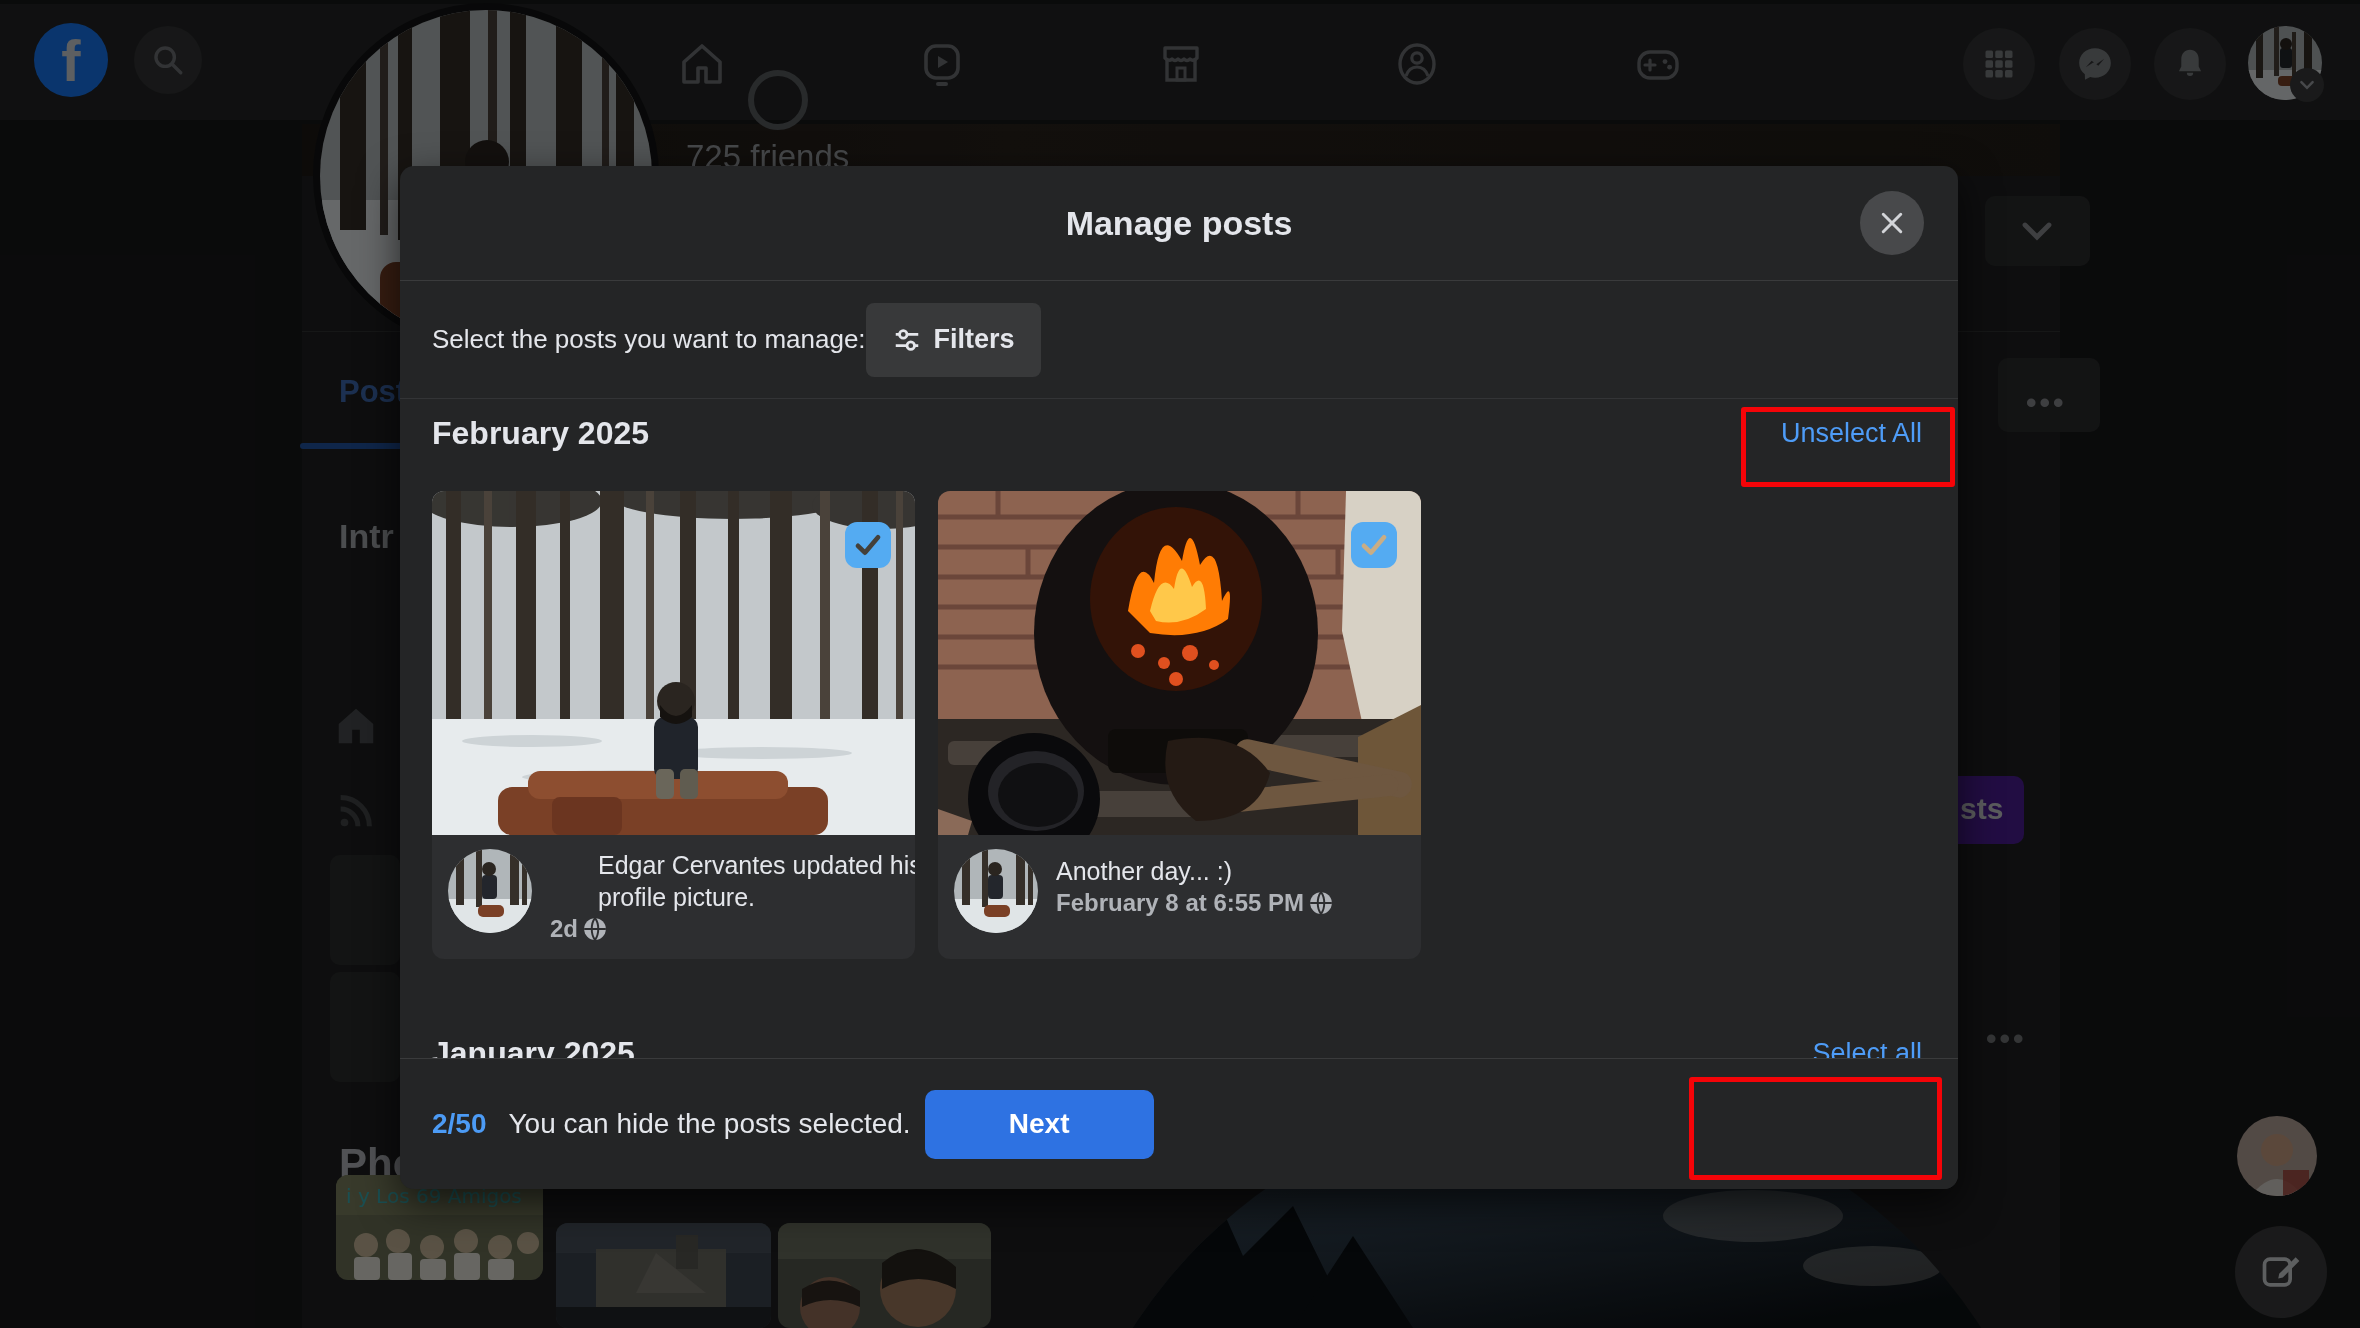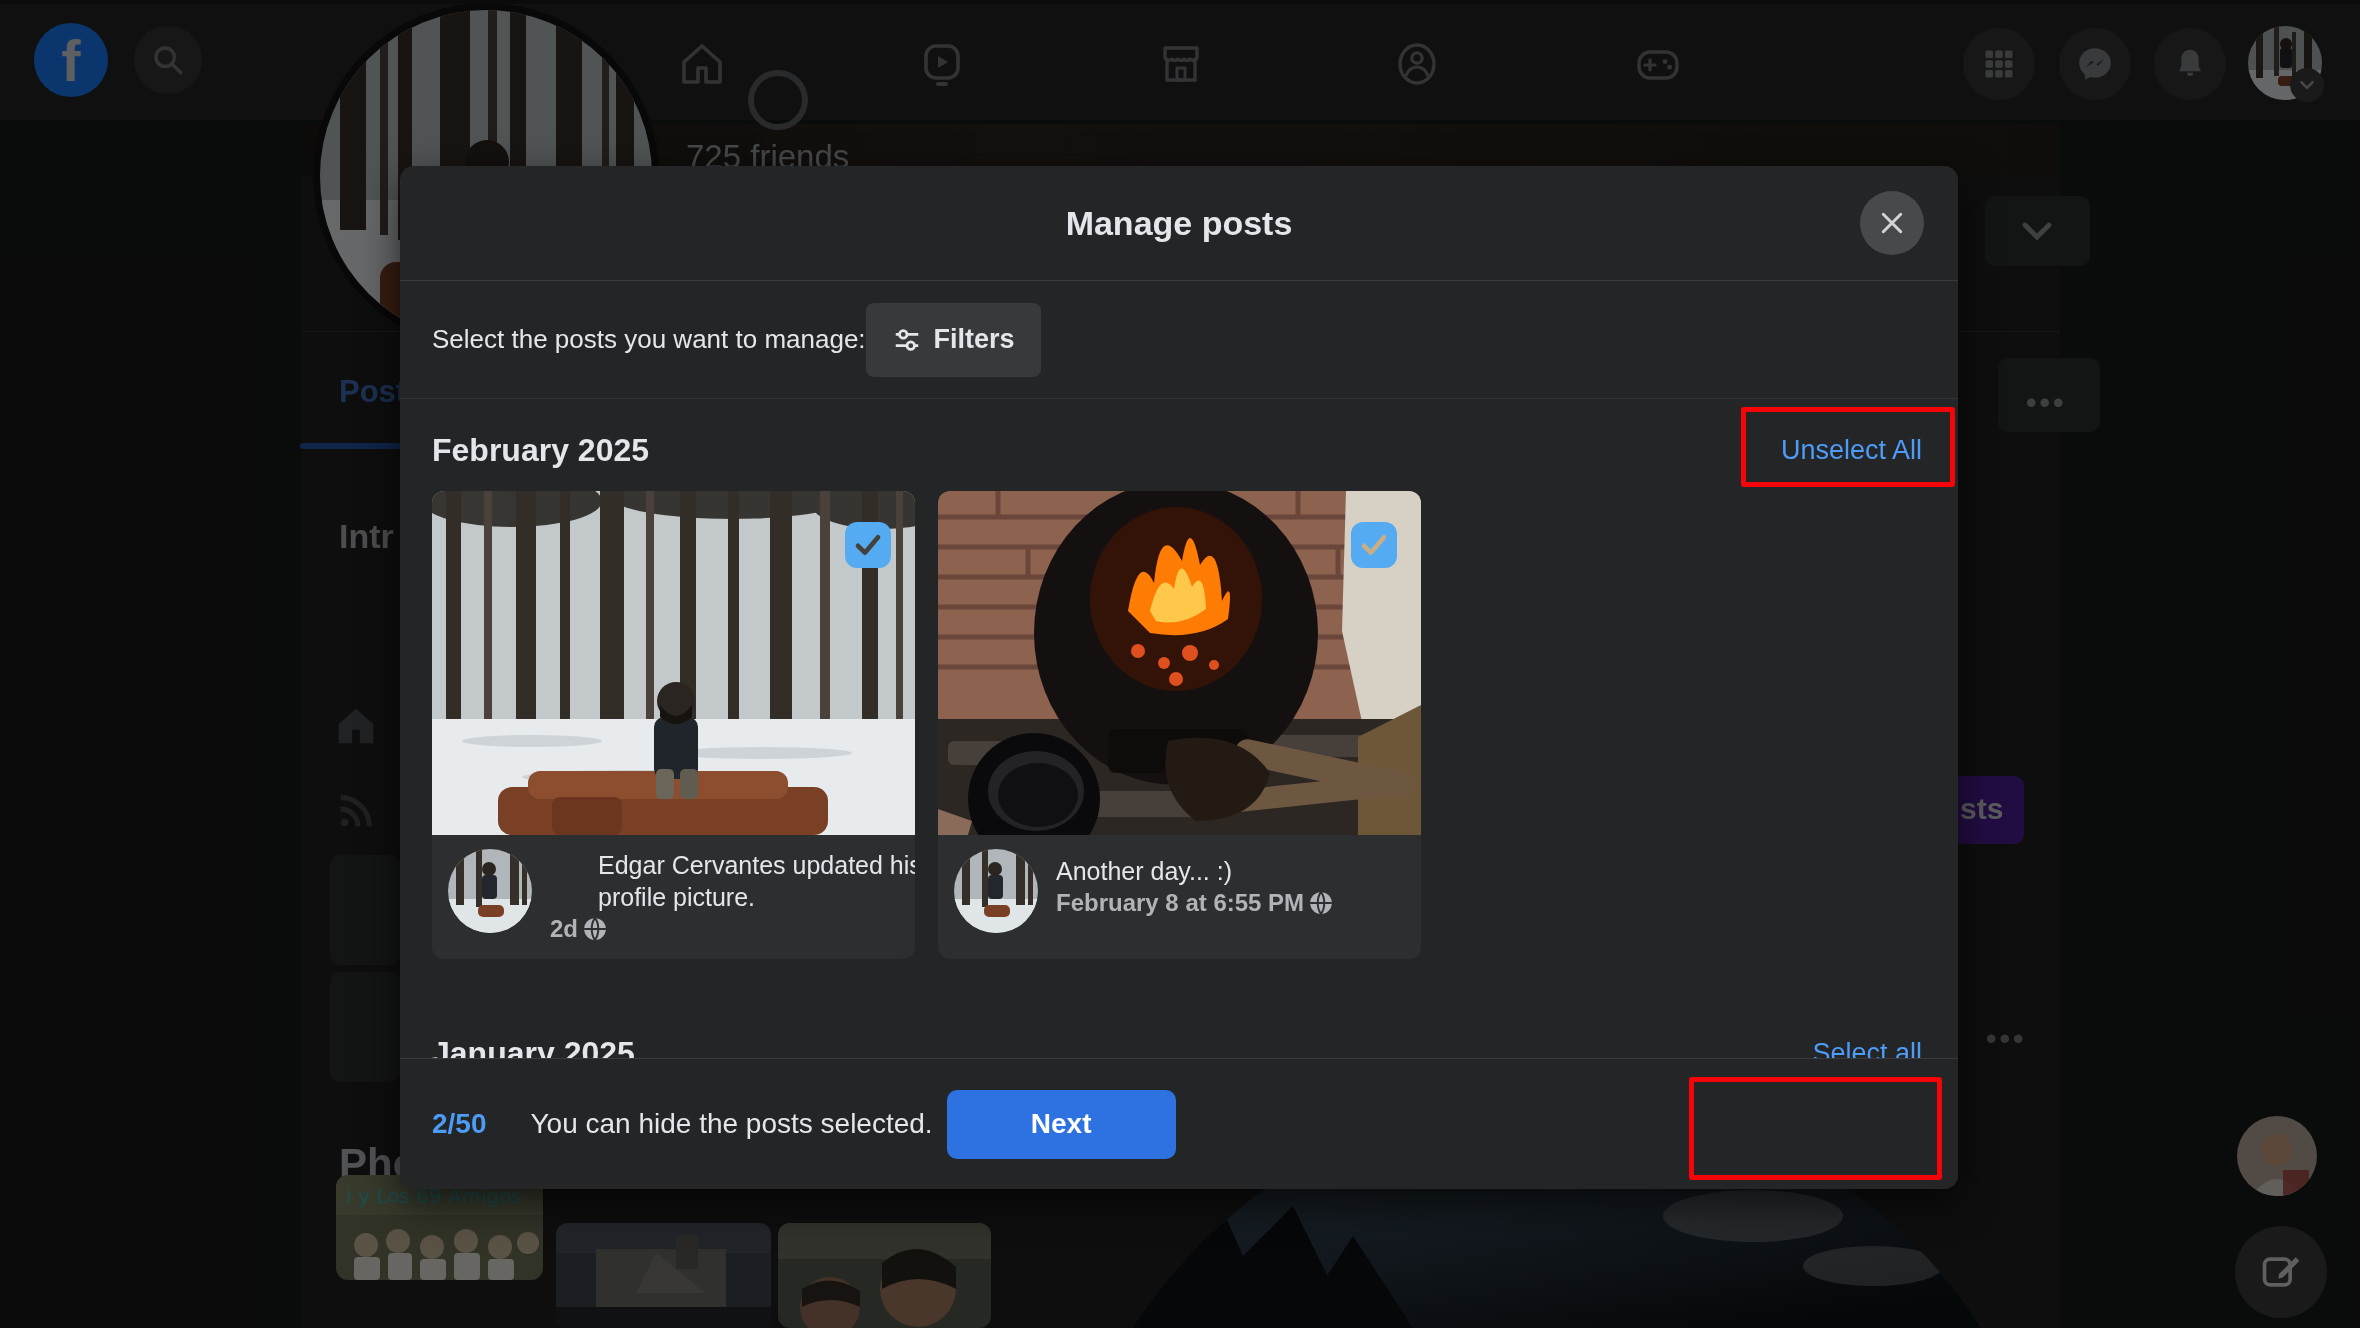--- a/index.html
+++ b/index.html
@@ -46,21 +46,21 @@
   .card-img{position:absolute;left:0;top:0;width:483px;height:344px;}
   .checkbox{position:absolute;top:31px;right:24px;width:46px;height:46px;border-radius:12px;
             background:#54abf2;display:flex;align-items:center;justify-content:center;}
   .cap{position:absolute;left:0;top:344px;width:100%;height:124px;display:flex;padding:14px 16px;box-sizing:border-box;gap:18px;}
   .cap-avatar{width:84px;height:84px;border-radius:50%;overflow:hidden;flex:0 0 auto;}
   .cap-text{font-size:25px;line-height:32px;color:#e4e6eb;}
   .cap-meta{display:flex;align-items:center;gap:4px;font-size:24px;font-weight:bold;color:#b0b3b8;margin-top:2px;}
   .m-footer{flex:0 0 auto;height:131px;border-top:1px solid #3a3b3c;background:#242526;
             display:flex;align-items:center;padding:0 33px 0 32px;box-sizing:border-box;}
   .f-count{color:#4c9bf5;font-size:28px;font-weight:bold;}
-  .f-msg{color:#e4e6eb;font-size:28px;margin-left:44px;}
+  .f-msg{color:#e4e6eb;font-size:28px;margin-left:22px;}
   .btn{height:69px;border-radius:10px;display:flex;align-items:center;justify-content:center;
        font-size:28px;font-weight:bold;box-sizing:border-box;}
   .btn-clear{width:229px;background:#3d3e3f;color:#e4e6eb;margin-left:auto;}
   .btn-next{width:229px;background:#2e72e2;color:#fff;margin-left:14px;}
   
   .annot{position:absolute;border:5px solid #f50408;z-index:5;border-radius:3px;}
 </style>
 </head>
 <body>
 
@@ -320,21 +320,21 @@
           <circle cx="9" cy="7.5" r="3" fill="#38393a" stroke="#e4e6eb" stroke-width="2.2"></circle>
           <line x1="3" y1="16.5" x2="21" y2="16.5" stroke="#e4e6eb" stroke-width="2.2"></line>
           <circle cx="15" cy="16.5" r="3" fill="#38393a" stroke="#e4e6eb" stroke-width="2.2"></circle>
         </svg>
         <span>Filters</span>
       </div>
     </div>
 
     <div class="m-body">
 
-      <div class="sec-row" style="top:27px;height:48px;">
+      <div class="sec-row" style="top:10px;height:48px;">
         <div class="sec-title">February 2025</div>
         <div class="sec-action">Unselect All</div>
       </div>
 
       <div class="card" style="left:32px;top:92px;">
         <svg class="card-img" viewBox="0 0 483 344">
           <rect width="483" height="344" fill="#c3c8cb"></rect>
           <g fill="#1f1c18" opacity="0.85">
               <ellipse cx="80" cy="10" rx="90" ry="26"></ellipse>
               <ellipse cx="300" cy="6" rx="120" ry="22"></ellipse>

